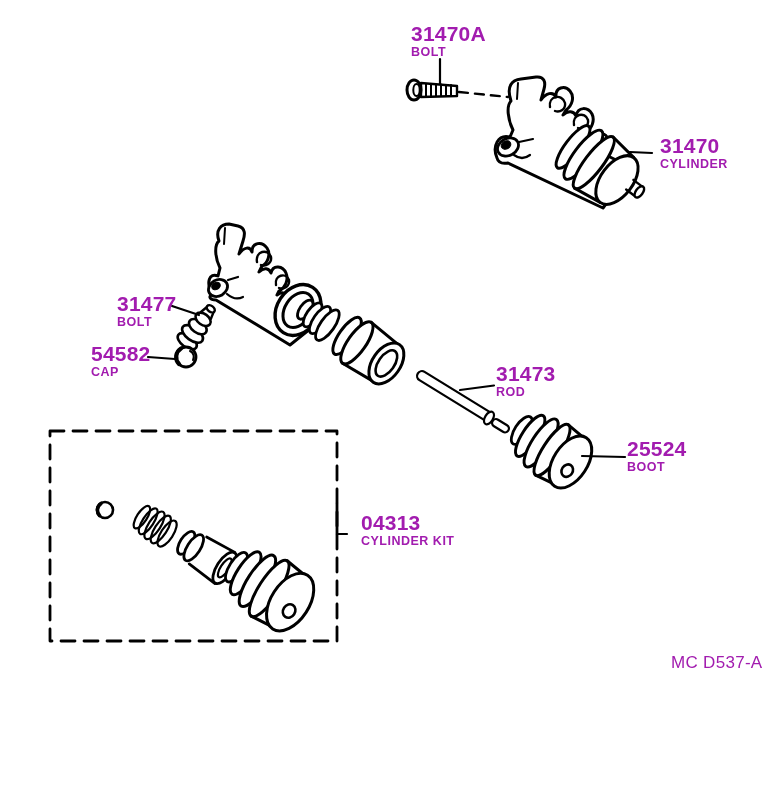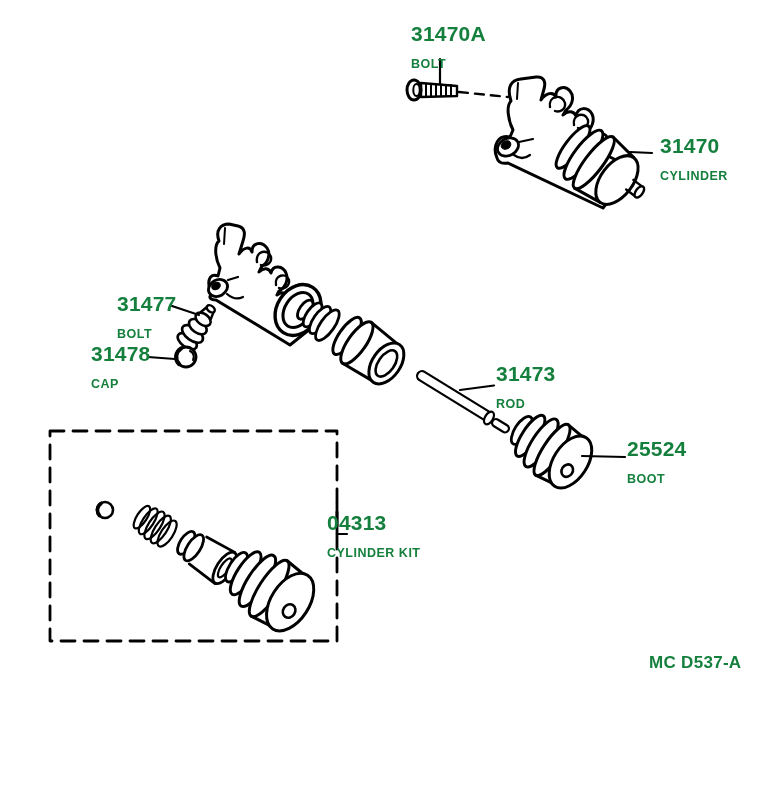--- a/index.html
+++ b/index.html
@@ -1,23 +1,23 @@
 <!DOCTYPE html>
 <html><head>
 <meta charset="utf-8">
 <style>
   html,body{margin:0;padding:0;background:#fff;}
   #page{position:relative;width:784px;height:668px;background:#fff;overflow:hidden;
-        font-family:"Liberation Sans",sans-serif;color:#15803d;}
+        font-family:"Liberation Sans",sans-serif;color:#a21caf;}
   #art{position:absolute;left:0;top:0;}
   .label{position:absolute;display:flex;flex-direction:column;line-height:1;
          font-weight:bold;white-space:nowrap;}
   .label .num{font-size:21px;letter-spacing:0.2px;}
-  .label .sub{font-size:12.5px;letter-spacing:0.5px;margin-top:14px;}
-  .code{position:absolute;font-weight:bold;font-size:17px;letter-spacing:0.3px;}
+  .label .sub{font-size:12.5px;letter-spacing:0.5px;margin-top:2px;}
+  .code{position:absolute;font-weight:normal;font-size:17px;letter-spacing:0.3px;margin-left:22px;}
 </style>
 </head>
 <body>
 
 <div id="page">
 
   <svg id="art" width="784" height="806" viewBox="0 0 784 806">
     <g stroke="#000" fill="none" stroke-linecap="round" stroke-linejoin="round">
 
       <g>
@@ -205,33 +205,33 @@
     <span class="num">31470</span>
     <span class="sub">CYLINDER</span>
   </div>
 
   <div class="label" style="left:117px;top:293px">
     <span class="num">31477</span>
     <span class="sub">BOLT</span>
   </div>
 
   <div class="label" style="left:91px;top:343px">
-    <span class="num">31478</span>
+    <span class="num">54582</span>
     <span class="sub">CAP</span>
   </div>
 
   <div class="label" style="left:496px;top:363px">
     <span class="num">31473</span>
     <span class="sub">ROD</span>
   </div>
 
   <div class="label" style="left:627px;top:438px">
     <span class="num">25524</span>
     <span class="sub">BOOT</span>
   </div>
 
-  <div class="label" style="left:327px;top:512px">
+  <div class="label" style="left:361px;top:512px">
     <span class="num">04313</span>
     <span class="sub">CYLINDER KIT</span>
   </div>
 
   <div class="code" style="left:649px;top:653px">MC D537-A</div>
 </div>
 
 </body></html>

